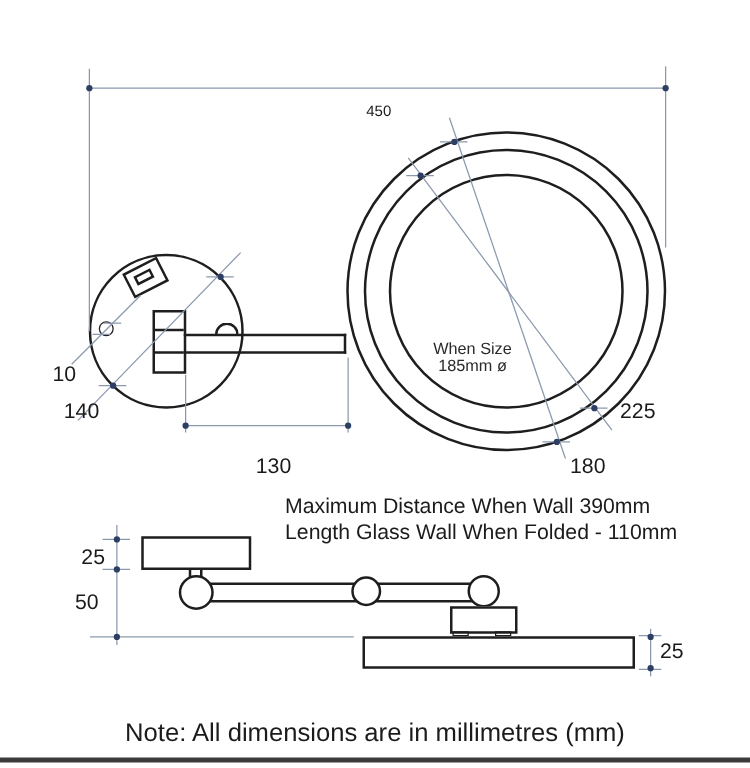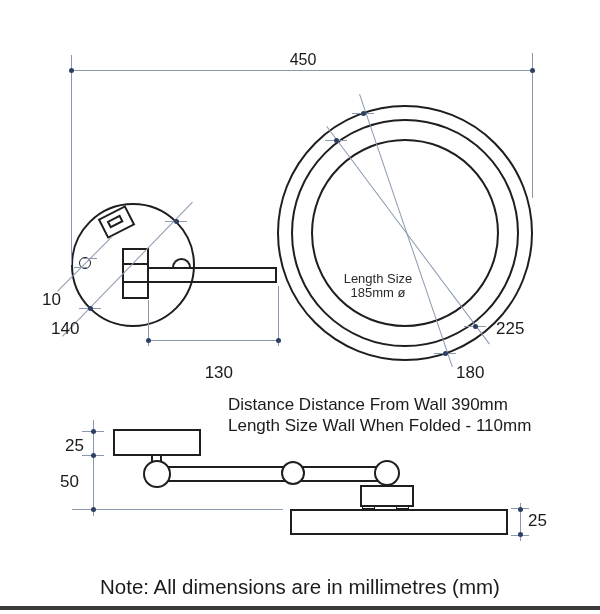--- a/index.html
+++ b/index.html
@@ -13,21 +13,21 @@
   .kcirc{position:absolute;border:2px solid #1e1e1e;border-radius:50%;box-sizing:border-box;background:transparent;}
   .kfill{background:#fff;}
   .kline{position:absolute;background:#1e1e1e;}
   
   .dline{position:absolute;background:#8a99ae;}
   .ddiag{position:absolute;height:1.3px;background:#8a99ae;transform-origin:0 0;}
   .dash{position:absolute;height:1.3px;background:#8a99ae;}
   .dot{position:absolute;width:5px;height:5px;background:#2c3f63;border-radius:50%;}
   
   .lbl{position:absolute;font-size:17px;line-height:1.0;color:#1a1a1a;white-space:nowrap;}
-  .lbl-450{font-size:16px;}
+  .lbl-450{font-size:12px;margin-top:31px;}
   .glass{position:absolute;font-size:13px;line-height:14px;color:#2a2a2a;text-align:center;}
   .anno{position:absolute;font-size:17px;line-height:20.5px;color:#1b1b1b;white-space:nowrap;}
   .note{position:absolute;left:0;width:600px;text-align:center;font-size:20.5px;color:#1b1b1b;}
   .bframe{position:absolute;left:0;width:600px;height:3.5px;background:#3b3b3b;}
 </style>
 </head>
 <body>
 
 <div id="canvas">
 
@@ -86,27 +86,27 @@
   <div class="lbl" style="left:496px;top:320px;">225</div>
 
   <div class="ddiag" style="left:360px;top:94px;width:288px;transform:rotate(71.2deg);"></div>
   <div class="dash" style="left:352px;top:113px;width:22px;"></div>
   <div class="dash" style="left:434px;top:353px;width:22px;"></div>
   <div class="dot" style="left:361px;top:111px;"></div>
   <div class="dot" style="left:443px;top:351px;"></div>
   <div class="lbl" style="left:456px;top:364px;">180</div>
 
   <div class="glass" style="left:330px;top:272px;width:96px;">
-    <div>Length Size</div>
+    <div>When Size</div>
     <div>185mm ø</div>
   </div>
 
   <div class="anno" style="left:228px;top:395px;">
-    <div>Distance Distance From Wall 390mm</div>
-    <div>Length Size Wall When Folded - 110mm</div>
+    <div>Maximum Distance When Wall 390mm</div>
+    <div>Length Glass Wall When Folded - 110mm</div>
   </div>
 
   <div class="abs" style="left:157px;top:466px;width:230px;height:16px;border-top:2px solid #1e1e1e;border-bottom:2px solid #1e1e1e;box-sizing:border-box;"></div>
 
   <div class="abs" style="left:151px;top:455px;width:11px;height:9px;border-left:2px solid #1e1e1e;border-right:2px solid #1e1e1e;box-sizing:border-box;"></div>
 
   <div class="krect" style="left:113px;top:429px;width:88px;height:27px;"></div>
 
   <div class="kcirc kfill" style="left:143px;top:460px;width:28px;height:28px;"></div>
   <div class="kcirc kfill" style="left:281px;top:461px;width:24px;height:24px;"></div>

